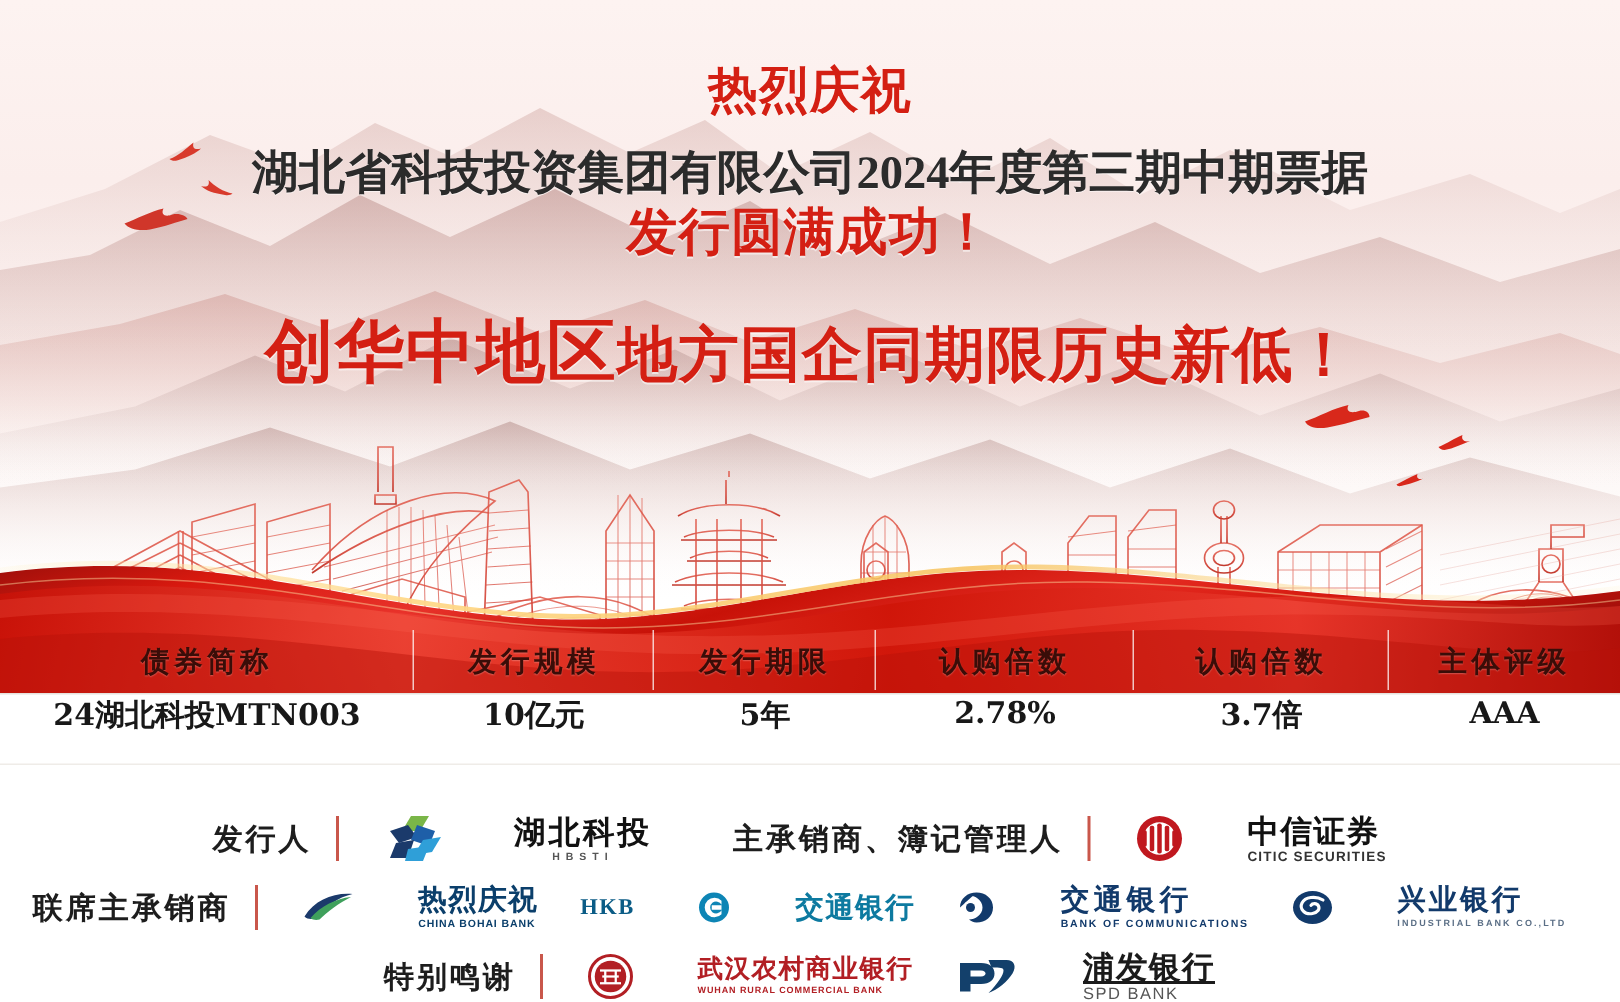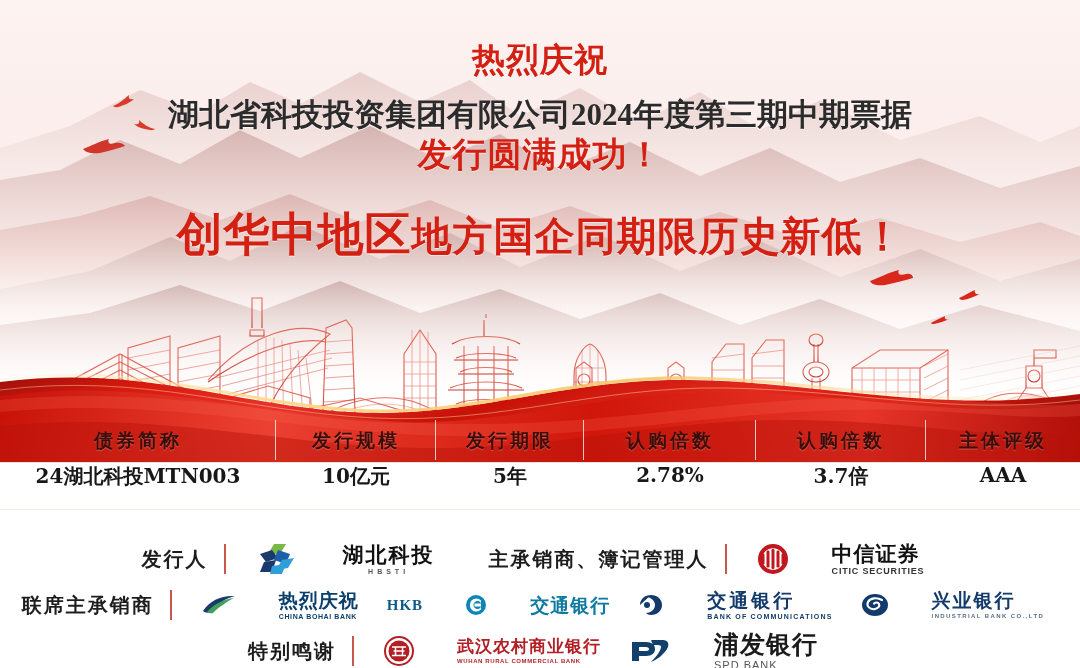--- a/index.html
+++ b/index.html
@@ -120,21 +120,21 @@
   .hankou .hkb{
     font-family:Liberation Serif, serif;font-weight:bold;
     font-size:15px;color:#0b5c86;letter-spacing:1px;margin-right:6px;
   }
   .bocom .cn{color:#123a6b;font-size:19px;letter-spacing:3px;}
   .bocom .en{color:#123a6b;font-size:7px;letter-spacing:1.2px;}
   .cib .cn{color:#123a6b;font-size:19px;letter-spacing:2px;}
   .cib .en{color:#5b6f86;font-size:6px;letter-spacing:1.4px;}
   .wrcb .cn{color:#b21f24;font-size:17px;letter-spacing:1px;}
   .wrcb .en{color:#b21f24;font-size:6px;letter-spacing:.6px;}
-  .spdb .cn{color:#1b1b1b;font-size:25px;letter-spacing:1px;}
+  .spdb .cn{color:#1b1b1b;font-size:21px;letter-spacing:1px;text-decoration:underline;}
   .spdb .en{color:#555;font-size:13px;letter-spacing:1px;font-weight:normal;}
 </style>
 </head>
 <body>
 
 <div id="poster">
 
   <div class="mtn" style="top:30px;">
     <svg viewBox="0 0 1080 300" preserveAspectRatio="none">
       <defs>

